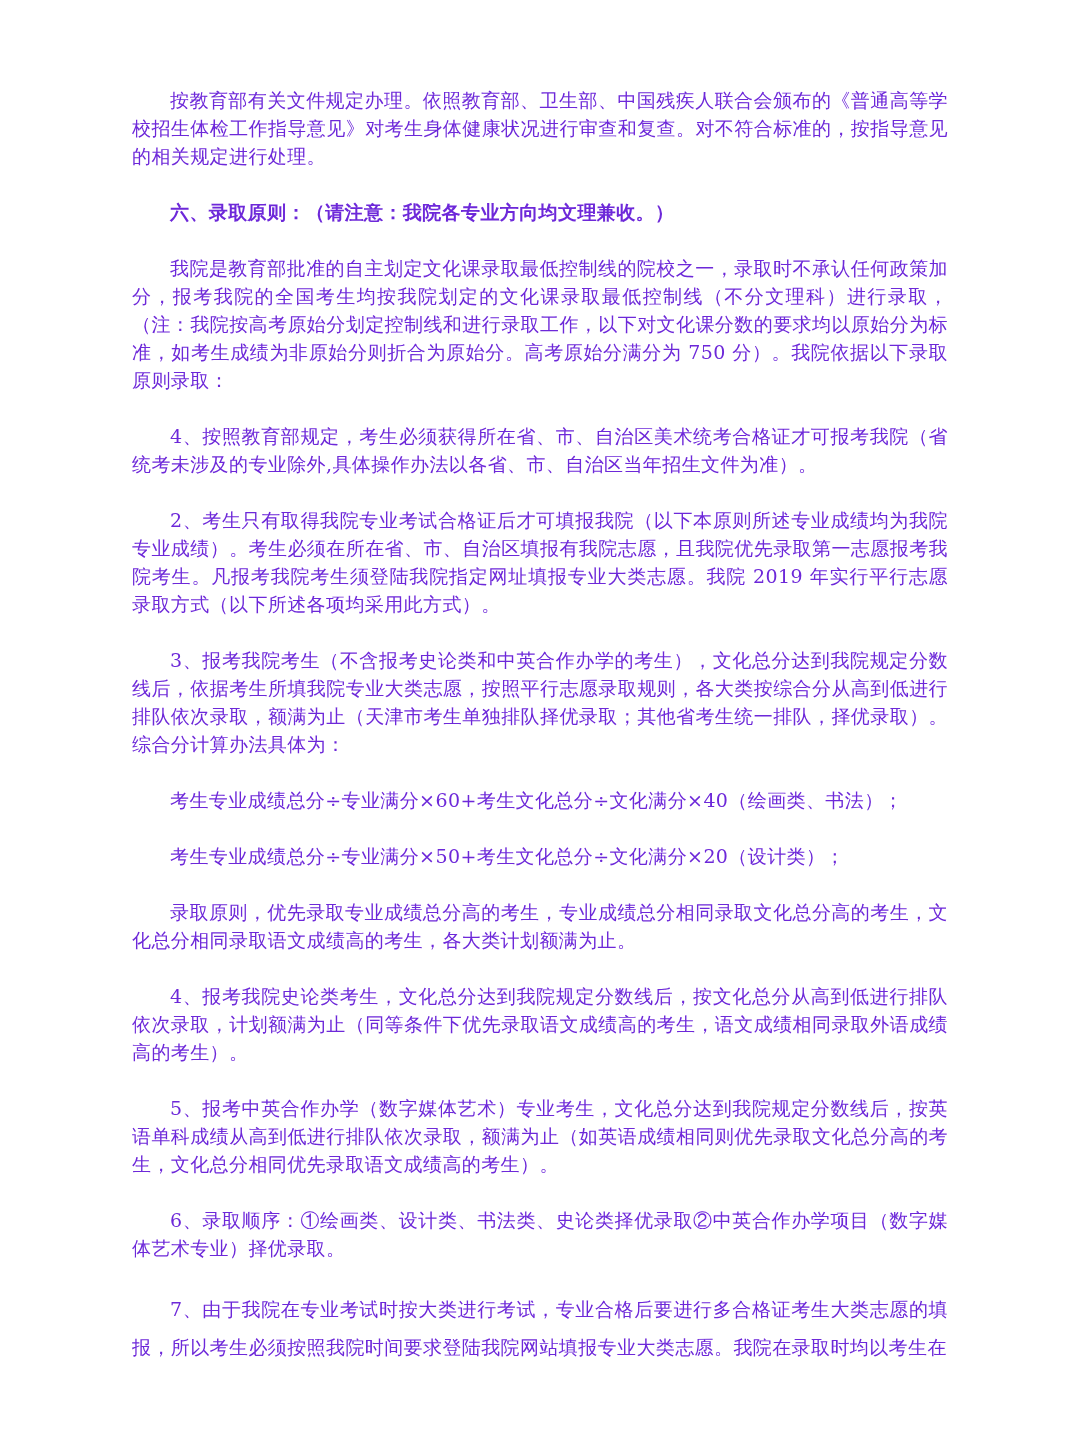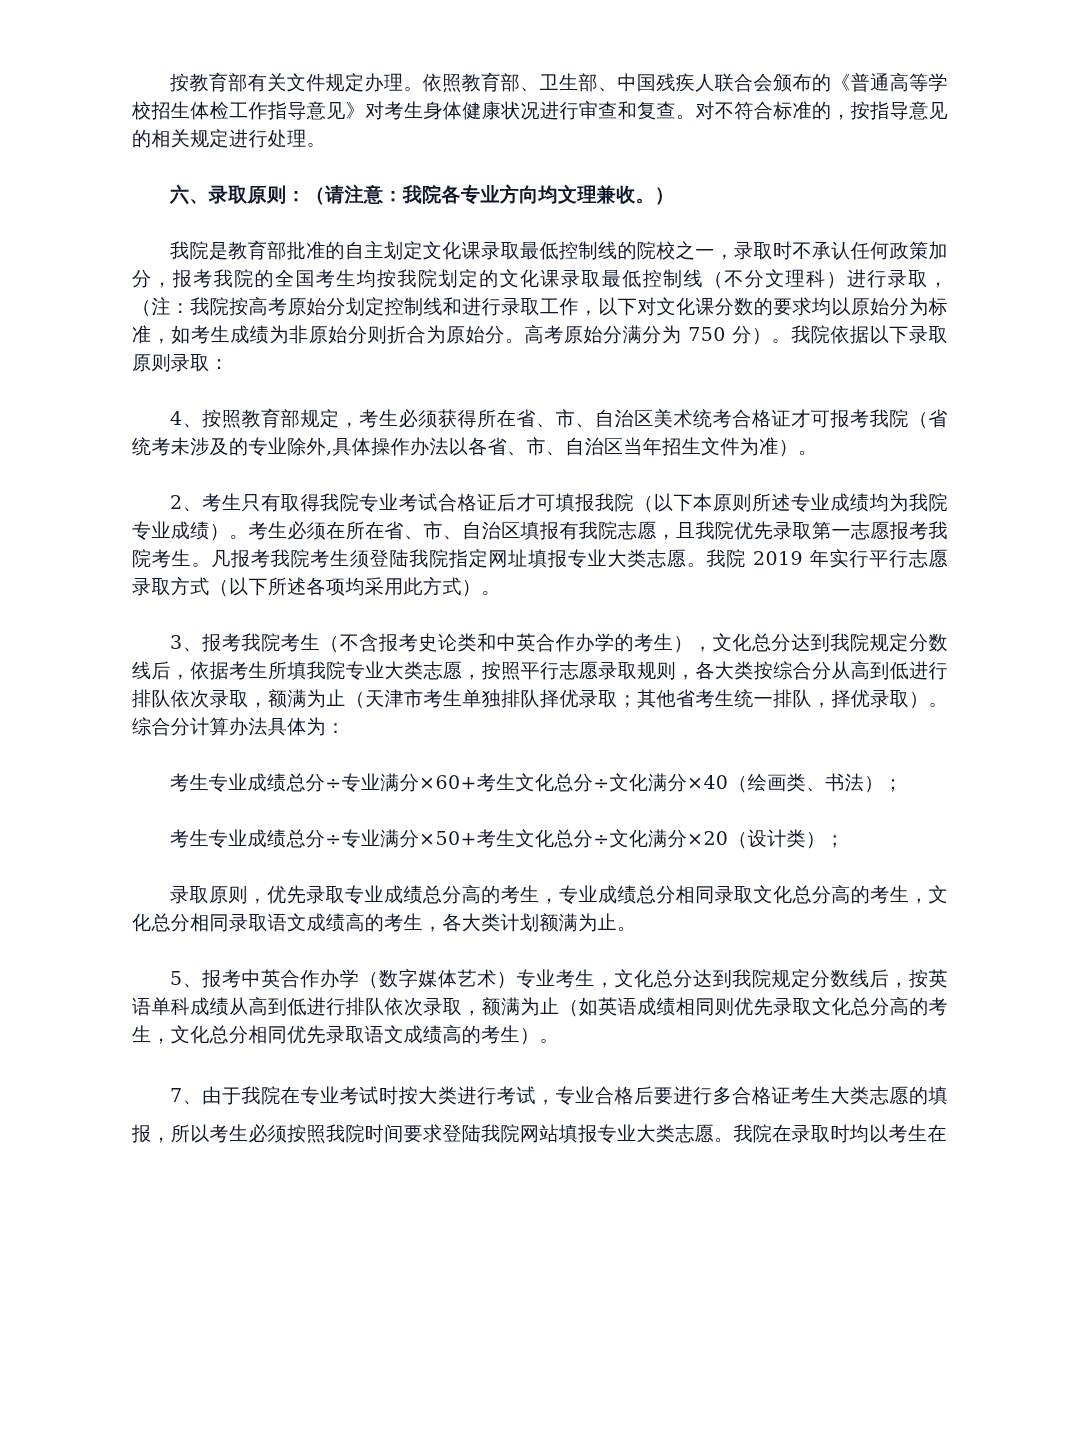--- a/index.html
+++ b/index.html
@@ -15,23 +15,23 @@
   }
   .page {
     position: relative;
     width: 1080px;
     height: 1455px;
     background: #ffffff;
   }
   .content {
     position: absolute;
     left: 132px;
-    top: 68px;
+    top: 86px;
     width: 816px;
-    color: #0f172a;
+    color: #6d28d9;
   }
   .para {
     font-size: 19px;
     line-height: 28px;
     text-align: justify;
     text-justify: inter-ideograph;
     text-indent: 2em;
     letter-spacing: 0.4px;
     margin: 0 0 28px 0;
     word-break: break-all;
@@ -62,20 +62,22 @@
     <p class="para">2、考生只有取得我院专业考试合格证后才可填报我院（以下本原则所述专业成绩均为我院专业成绩）。考生必须在所在省、市、自治区填报有我院志愿，且我院优先录取第一志愿报考我院考生。凡报考我院考生须登陆我院指定网址填报专业大类志愿。我院 2019 年实行平行志愿录取方式（以下所述各项均采用此方式）。</p>
 
     <p class="para">3、报考我院考生（不含报考史论类和中英合作办学的考生），文化总分达到我院规定分数线后，依据考生所填我院专业大类志愿，按照平行志愿录取规则，各大类按综合分从高到低进行排队依次录取，额满为止（天津市考生单独排队择优录取；其他省考生统一排队，择优录取）。综合分计算办法具体为：</p>
 
     <p class="para">考生专业成绩总分÷专业满分×60+考生文化总分÷文化满分×40（绘画类、书法）；</p>
 
     <p class="para">考生专业成绩总分÷专业满分×50+考生文化总分÷文化满分×20（设计类）；</p>
 
     <p class="para">录取原则，优先录取专业成绩总分高的考生，专业成绩总分相同录取文化总分高的考生，文化总分相同录取语文成绩高的考生，各大类计划额满为止。</p>
 
+    <p class="para">4、报考我院史论类考生，文化总分达到我院规定分数线后，按文化总分从高到低进行排队依次录取，计划额满为止（同等条件下优先录取语文成绩高的考生，语文成绩相同录取外语成绩高的考生）。</p>
 
     <p class="para">5、报考中英合作办学（数字媒体艺术）专业考生，文化总分达到我院规定分数线后，按英语单科成绩从高到低进行排队依次录取，额满为止（如英语成绩相同则优先录取文化总分高的考生，文化总分相同优先录取语文成绩高的考生）。</p>
 
+    <p class="para">6、录取顺序：①绘画类、设计类、书法类、史论类择优录取②中英合作办学项目（数字媒体艺术专业）择优录取。</p>
 
     <p class="para wide">7、由于我院在专业考试时按大类进行考试，专业合格后要进行多合格证考生大类志愿的填报，所以考生必须按照我院时间要求登陆我院网站填报专业大类志愿。我院在录取时均以考生在</p>
 
   </div>
 </div>
 
 </body></html>

